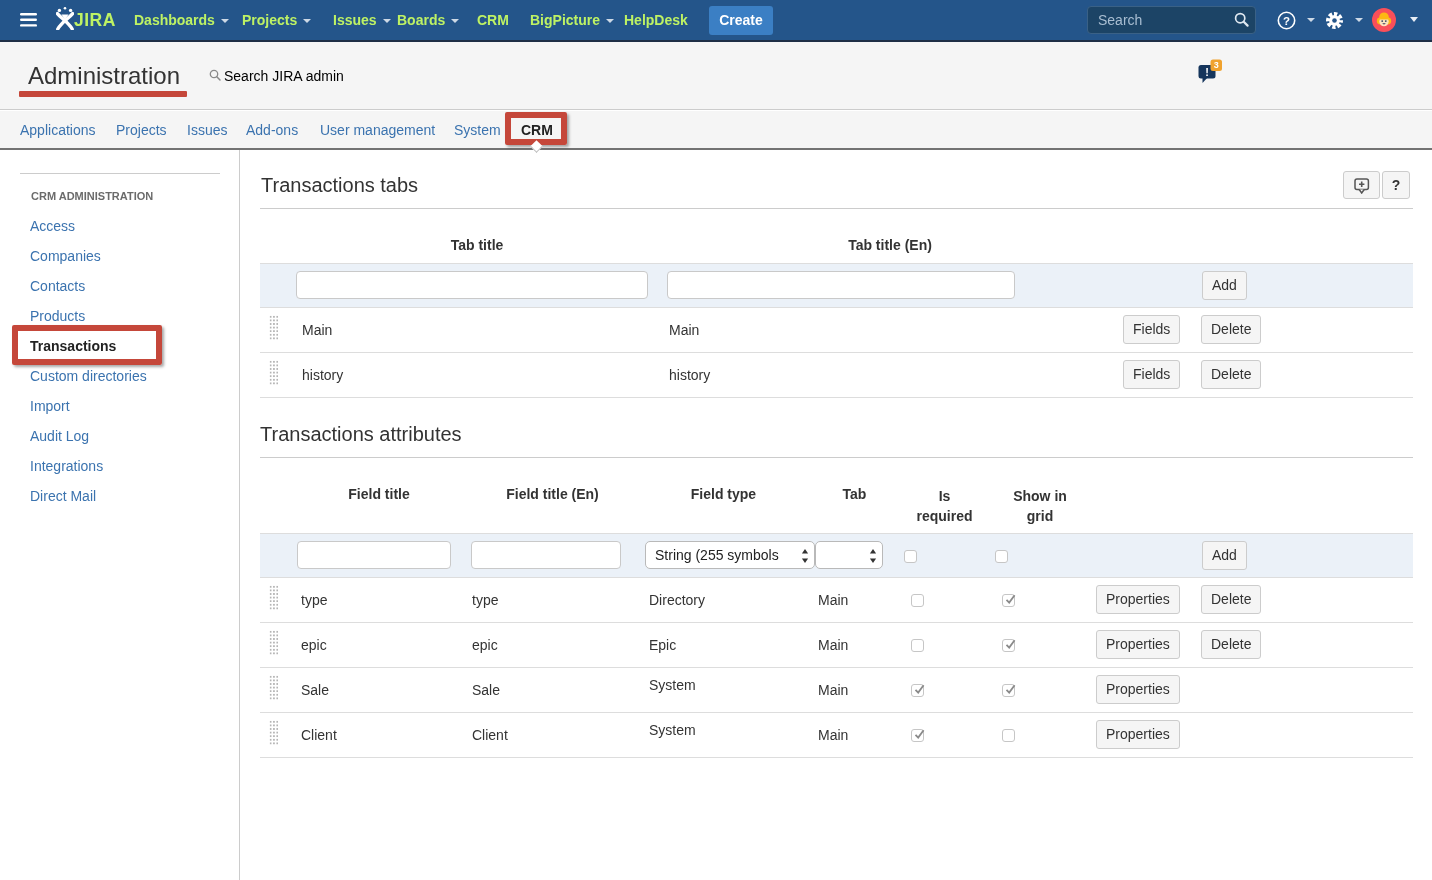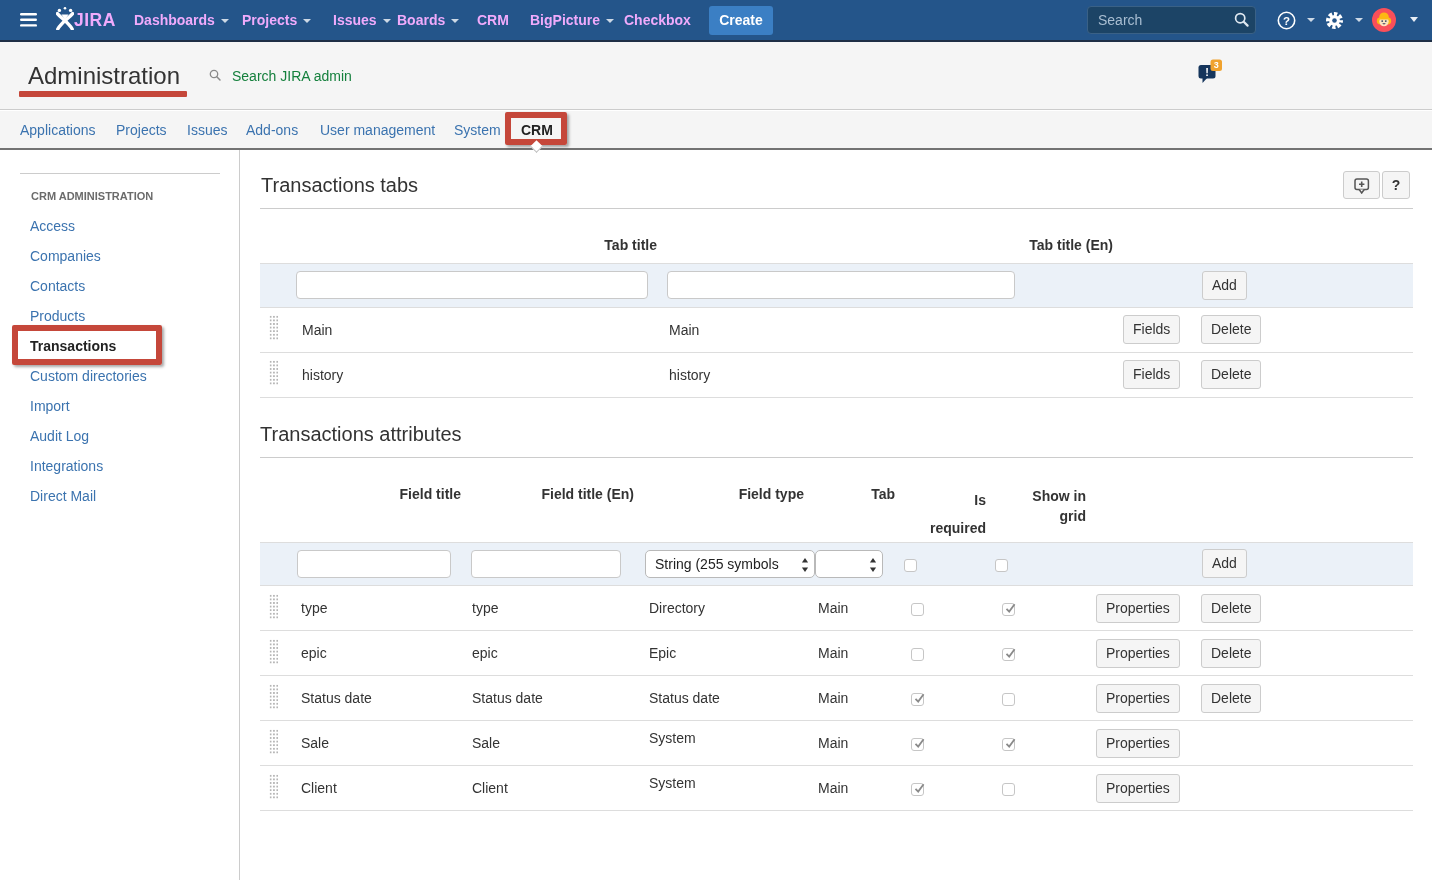--- a/index.html
+++ b/index.html
@@ -4,35 +4,35 @@
 <style>
 * { margin:0; padding:0; box-sizing:border-box; }
 html,body { width:1432px; height:880px; overflow:hidden; background:#fff;
   font-family:"Liberation Sans", sans-serif; }
 .abs { position:absolute; }
 
 
 #navbar { position:absolute; left:0; top:0; width:1432px; height:42px;
   background:#24558a; border-bottom:2px solid #1e2e45; }
 .navitem { position:absolute; top:0; height:40px; line-height:40px;
-  color:#f0abfc; font-size:14px; font-weight:bold; white-space:nowrap; }
+  color:#bef264; font-size:14px; font-weight:bold; white-space:nowrap; }
 .caret { display:inline-block; width:0; height:0; border-left:4px solid transparent;
   border-right:4px solid transparent; border-top:4px solid #cdd9e6;
   margin-left:6px; vertical-align:2px; }
 #createbtn { position:absolute; left:709px; top:6px; width:64px; height:29px;
   background:#3b7fc4; color:#fff; font-weight:bold; font-size:14px;
   text-align:center; line-height:29px; border-radius:3px; }
 #searchbox { position:absolute; left:1087px; top:6px; width:169px; height:28px;
   background:#1c4466; border:1px solid #3a6186; border-radius:4px;
   color:#a9bed2; font-size:14px; line-height:26px; padding-left:10px; }
 
 #pagehead { position:absolute; left:0; top:42px; width:1432px; height:68px;
   background:#f5f5f5; border-bottom:1px solid #ccc; }
 #admintitle { position:absolute; left:28px; top:20px; font-size:24px; color:#333; }
-#adminsearch { position:absolute; left:232px; top:26px; font-size:14px; color:#15803d;text-align:center; }
+#adminsearch { position:absolute; left:224px; top:26px; font-size:14px; color:#000000;text-align:center; }
 #backbtn { position:absolute; left:1225px; top:19px; width:187px; height:29px;
   background:#fff; border:1px solid #ccc; border-radius:3px; font-size:14px;
   color:#333; line-height:27px; text-align:center; }
 
 #tabsbar { position:absolute; left:0; top:111px; width:1432px; height:39px;
   background:#f5f5f5; border-bottom:2px solid #737373; }
 .tablink { position:absolute; top:0; height:39px; line-height:39px; font-size:14px;
   color:#3b73af; white-space:nowrap; }
 #notch { position:absolute; left:532px; top:142px; width:9px; height:9px;
   background:#fff; border-right:1px solid #bbb; border-bottom:1px solid #bbb;
@@ -49,21 +49,21 @@
 .redbox { position:absolute; border:6px solid #c5473a; border-radius:2px;
   box-shadow:2px 2px 3px rgba(0,0,0,.35); }
 #redline { position:absolute; left:19px; top:91px; width:168px; height:6px;
   background:#c5473a; border-radius:1px; }
 
 #main { position:absolute; left:260px; top:150px; width:1153px; }
 h2 { font-size:20px; font-weight:normal; color:#333; }
 .rule { height:1px; background:#ccc; }
 table { border-collapse:collapse; table-layout:fixed; width:1153px; }
 td, th { padding:0; font-size:14px; color:#333; vertical-align:middle; }
-th { font-weight:bold; text-align:right; }
+th { font-weight:bold; text-align:center; }
 tr.inprow td { background:#ebf1f8; }
 tr.inprow td, tr.datarow td { border-top:1px solid #ddd; }
 tr.last td { border-bottom:1px solid #ddd; }
 tr.inprow { height:44px; }
 tr.datarow { height:45px; }
 input.txt { height:28px; border:1px solid #c9c9c9; border-radius:4px; background:#fff; }
 .btn { display:inline-block; height:29px; line-height:27px; padding:0 9px;
   background:#f5f5f5; border:1px solid #ccc; border-radius:3px; font-size:14px;
   color:#333; text-align:center; }
 .grip { display:inline-block; width:10px; height:26px; margin-left:9px;
@@ -95,21 +95,21 @@
     <path d="M16.6 7.6 C13 12 5.5 16.5 1.8 23" stroke="#fff" stroke-width="3.4" fill="none" stroke-linecap="round"></path>
     <path d="M5.4 8.6 L12.6 8.6 L9 13.4 z" fill="#fff"></path>
   </svg>
   <div class="navitem" style="left:74px;font-size:17.5px;letter-spacing:.5px">JIRA</div>
   <div class="navitem" style="left:134px">Dashboards<span class="caret"></span></div>
   <div class="navitem" style="left:242px">Projects<span class="caret"></span></div>
   <div class="navitem" style="left:333px">Issues<span class="caret"></span></div>
   <div class="navitem" style="left:397px">Boards<span class="caret"></span></div>
   <div class="navitem" style="left:477px">CRM</div>
   <div class="navitem" style="left:530px">BigPicture<span class="caret"></span></div>
-  <div class="navitem" style="left:624px">Checkbox</div>
+  <div class="navitem" style="left:624px">HelpDesk</div>
   <div id="createbtn">Create</div>
   <div id="searchbox">Search</div>
   <svg class="abs" style="left:1234px;top:12px" width="16" height="16" viewBox="0 0 16 16">
     <circle cx="6.2" cy="6.2" r="4.6" stroke="#dfe8f0" stroke-width="1.7" fill="none"></circle>
     <path d="M9.7 9.7 L13.6 13.6" stroke="#dfe8f0" stroke-width="2.2" stroke-linecap="round"></path>
   </svg>
   <svg class="abs" style="left:1277px;top:11px" width="19" height="19" viewBox="0 0 19 19">
     <circle cx="9.5" cy="9.5" r="8.2" stroke="#fff" stroke-width="1.6" fill="none"></circle>
     <text x="9.5" y="13.6" font-size="11.5" font-weight="bold" fill="#fff" text-anchor="middle" font-family="Liberation Sans">?</text>
   </svg>
@@ -246,21 +246,21 @@
         <col style="width:106px">
         <col style="width:221px">
       </colgroup>
     <tbody>
         <tr style="height:76px">
       <th></th>
       <th class="pl10" style="vertical-align:top;padding-top:28px">Field title</th>
       <th class="pl10" style="vertical-align:top;padding-top:28px">Field title (En)</th>
       <th style="vertical-align:top;padding-top:28px;padding-left:9px">Field type</th>
       <th class="pl10" style="vertical-align:top;padding-top:28px">Tab</th>
-      <th style="vertical-align:top;padding-top:28px;padding-left:8px;line-height:28px">Is<br>required</th>
+      <th style="vertical-align:top;padding-top:28px;padding-left:8px;line-height:20px">Is<br>required</th>
       <th style="vertical-align:top;padding-top:28px;padding-left:8px;line-height:20px">Show in<br>grid</th>
       <th></th>
           <th></th>
     </tr>
     <tr class="inprow" style="height:43px">
       <td></td>
       <td class="pl10"><input class="txt" style="width: 154px;"></td>
       <td class="pl10"><input class="txt" style="width: 150px;"></td>
       <td style="padding-left:11px"><span class="sel" style="width:170px">String (255 symbols<svg class="arr" width="8" height="14" viewBox="0 0 8 14">
                 <path d="M4 0 L7.1 4.4 H0.9 z" fill="#333"></path>
@@ -311,33 +311,20 @@
       <td style="padding-left:14px">Main</td>
       <td style="padding-left:16px"><span class="cb"></span></td>
       <td style="padding-left:16px"><span class="cb"><svg width="13" height="13" viewBox="0 0 13 13">
                 <path d="M2.5 6.8 L5.2 9.6 L10.6 2.2" stroke="#8a8a8a" stroke-width="1.8" fill="none"></path>
               </svg></span></td>
       <td class="pl10"><span class="btn">Properties</span></td>
       <td style="padding-left:9px"><span class="btn">Delete</span></td>
     </tr>
     <tr class="datarow">
       <td><span class="grip"></span></td>
-      <td style="padding-left:14px">Status date</td>
-      <td style="padding-left:11px">Status date</td>
-      <td style="padding-left:15px">Status date</td>
-      <td style="padding-left:14px">Main</td>
-      <td style="padding-left:16px"><span class="cb"><svg width="13" height="13" viewBox="0 0 13 13">
-                <path d="M2.5 6.8 L5.2 9.6 L10.6 2.2" stroke="#8a8a8a" stroke-width="1.8" fill="none"></path>
-              </svg></span></td>
-      <td style="padding-left:16px"><span class="cb"></span></td>
-      <td class="pl10"><span class="btn">Properties</span></td>
-      <td style="padding-left:9px"><span class="btn">Delete</span></td>
-    </tr>
-    <tr class="datarow">
-      <td><span class="grip"></span></td>
       <td style="padding-left:14px">Sale</td>
       <td style="padding-left:11px">Sale</td>
       <td style="padding-left:15px"><span style="position:relative;top:-5px;display:inline-block">System</span></td>
       <td style="padding-left:14px">Main</td>
       <td style="padding-left:16px"><span class="cb"><svg width="13" height="13" viewBox="0 0 13 13">
                 <path d="M2.5 6.8 L5.2 9.6 L10.6 2.2" stroke="#8a8a8a" stroke-width="1.8" fill="none"></path>
               </svg></span></td>
       <td style="padding-left:16px"><span class="cb"><svg width="13" height="13" viewBox="0 0 13 13">
                 <path d="M2.5 6.8 L5.2 9.6 L10.6 2.2" stroke="#8a8a8a" stroke-width="1.8" fill="none"></path>
               </svg></span></td>

